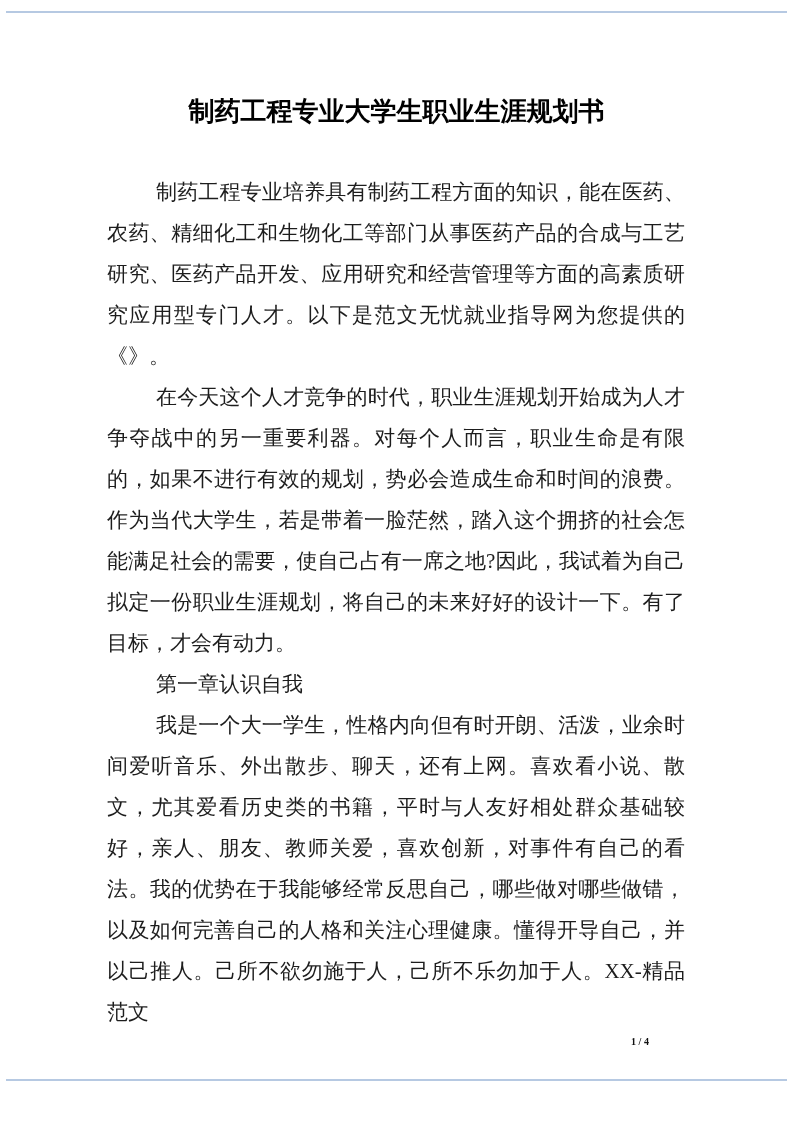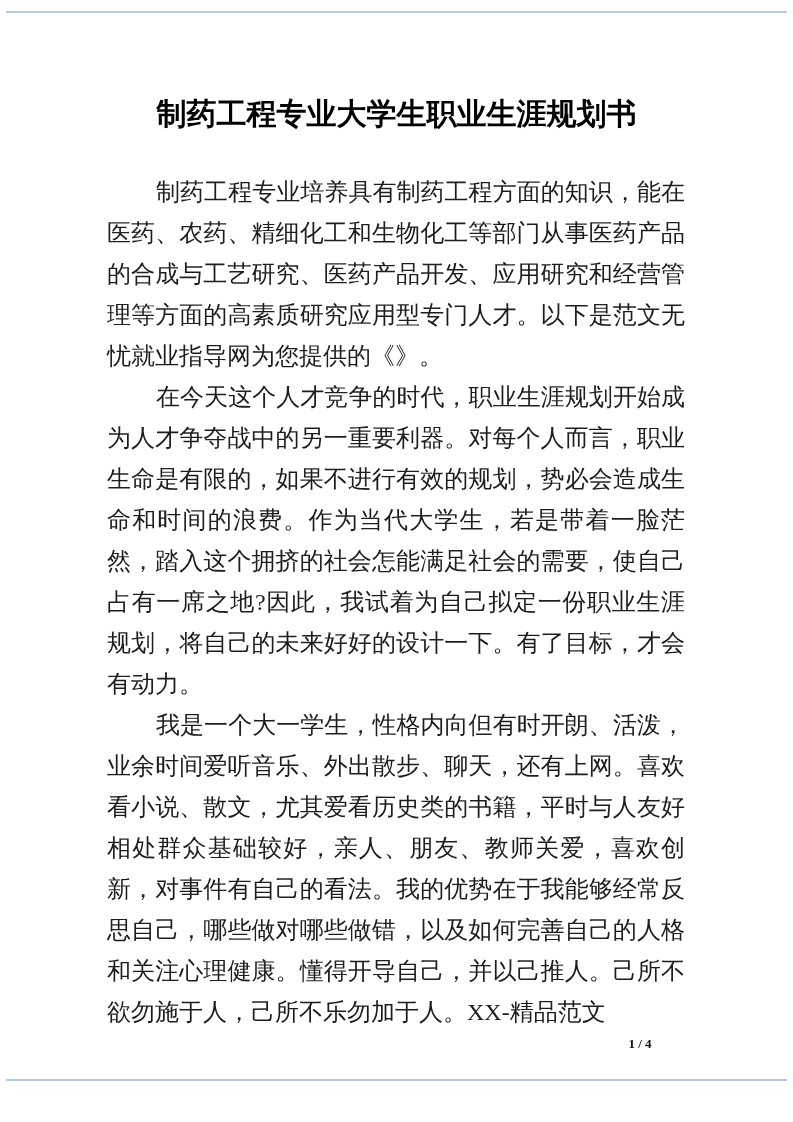--- a/index.html
+++ b/index.html
@@ -28,65 +28,66 @@
 
   .doc-title {
     margin: 0;
     position: absolute;
     top: 94px;
     left: 0;
     width: 100%;
     text-align: center;
     font-family: "Liberation Sans", "DejaVu Sans", sans-serif;
     font-weight: bold;
-    font-size: 30px;
+    font-size: 26px;
     letter-spacing: 0px;
     color: #000000;
   }
 
   .body-text {
     position: absolute;
     top: 172px;
     left: 107px;
     width: 578px;
   }
   .body-text p.para {
     margin: 0;
-    font-size: 24px;
+    font-size: 21px;
     line-height: 41px;
     text-align: justify;
     text-justify: inter-ideograph;
     text-indent: 49px;
     color: #1d1d1d;
   }
 
   .page-number {
     position: absolute;
     top: 1036px;
     left: 560px;
     width: 160px;
     text-align: center;
-    font-size: 13px;
+    font-size: 10px;
     font-weight: bold;
     color: #111111;
     font-family: "Liberation Serif", "DejaVu Serif", serif;
   }
 </style>
 </head>
 <body>
 
 <div class="page">
 
   <div class="edge-rule top"></div>
 
   <h1 class="doc-title">制药工程专业大学生职业生涯规划书</h1>
 
   <div class="body-text">
       <p class="para">制药工程专业培养具有制药工程方面的知识，能在医药、农药、精细化工和生物化工等部门从事医药产品的合成与工艺研究、医药产品开发、应用研究和经营管理等方面的高素质研究应用型专门人才。以下是范文无忧就业指导网为您提供的《》。</p>
       <p class="para">在今天这个人才竞争的时代，职业生涯规划开始成为人才争夺战中的另一重要利器。对每个人而言，职业生命是有限的，如果不进行有效的规划，势必会造成生命和时间的浪费。作为当代大学生，若是带着一脸茫然，踏入这个拥挤的社会怎能满足社会的需要，使自己占有一席之地?因此，我试着为自己拟定一份职业生涯规划，将自己的未来好好的设计一下。有了目标，才会有动力。</p>
+      <p class="para">第一章认识自我</p>
       <p class="para">我是一个大一学生，性格内向但有时开朗、活泼，业余时间爱听音乐、外出散步、聊天，还有上网。喜欢看小说、散文，尤其爱看历史类的书籍，平时与人友好相处群众基础较好，亲人、朋友、教师关爱，喜欢创新，对事件有自己的看法。我的优势在于我能够经常反思自己，哪些做对哪些做错，以及如何完善自己的人格和关注心理健康。懂得开导自己，并以己推人。己所不欲勿施于人，己所不乐勿加于人。XX-精品范文</p>
     </div>
 
   <div class="page-number">1 / 4</div>
 
   <div class="edge-rule bottom"></div>
 
 </div>
 
 </body></html>

